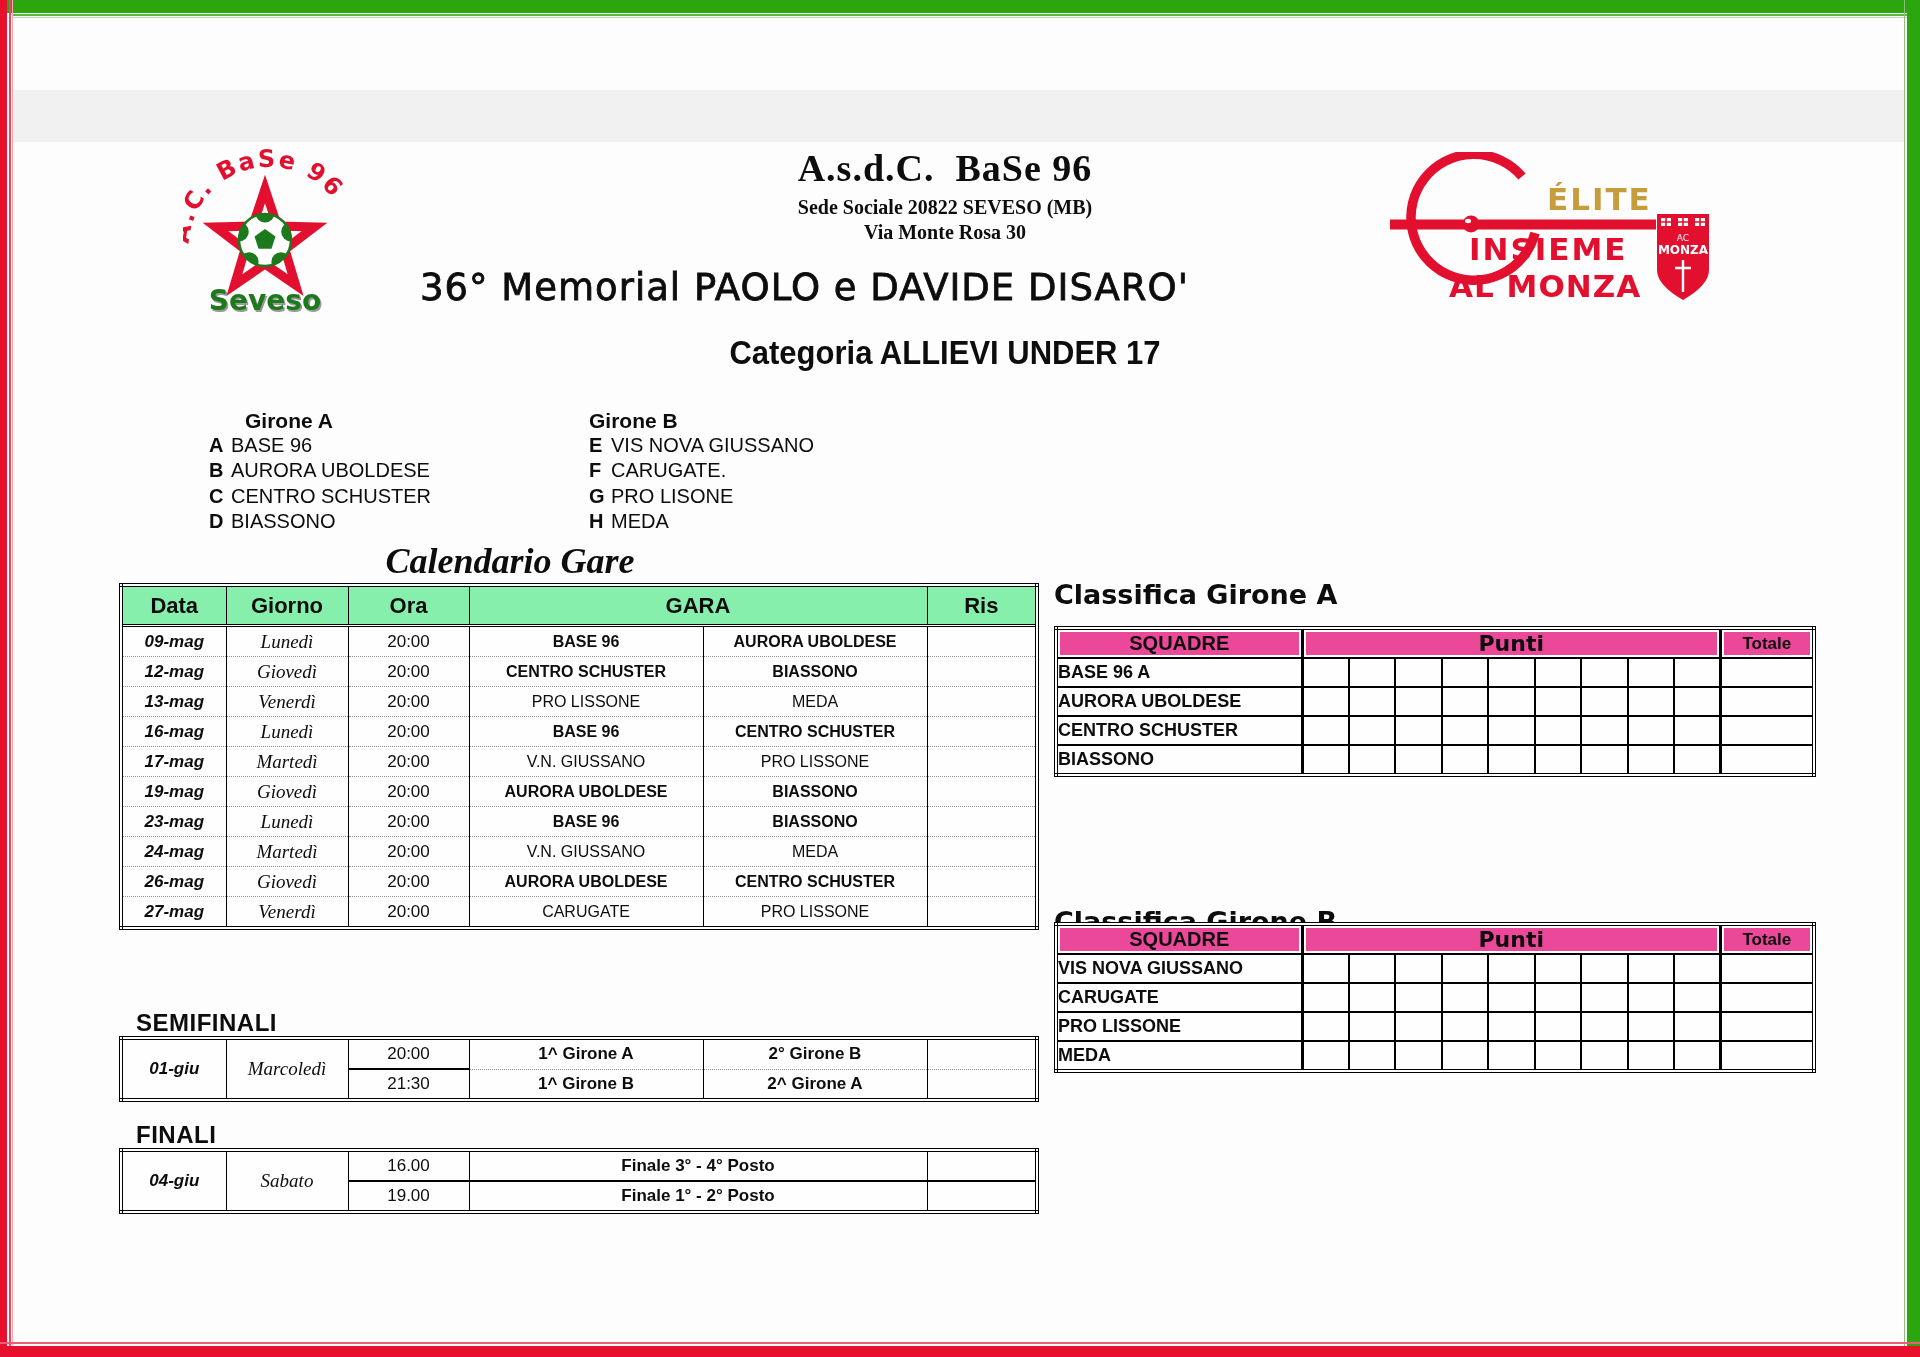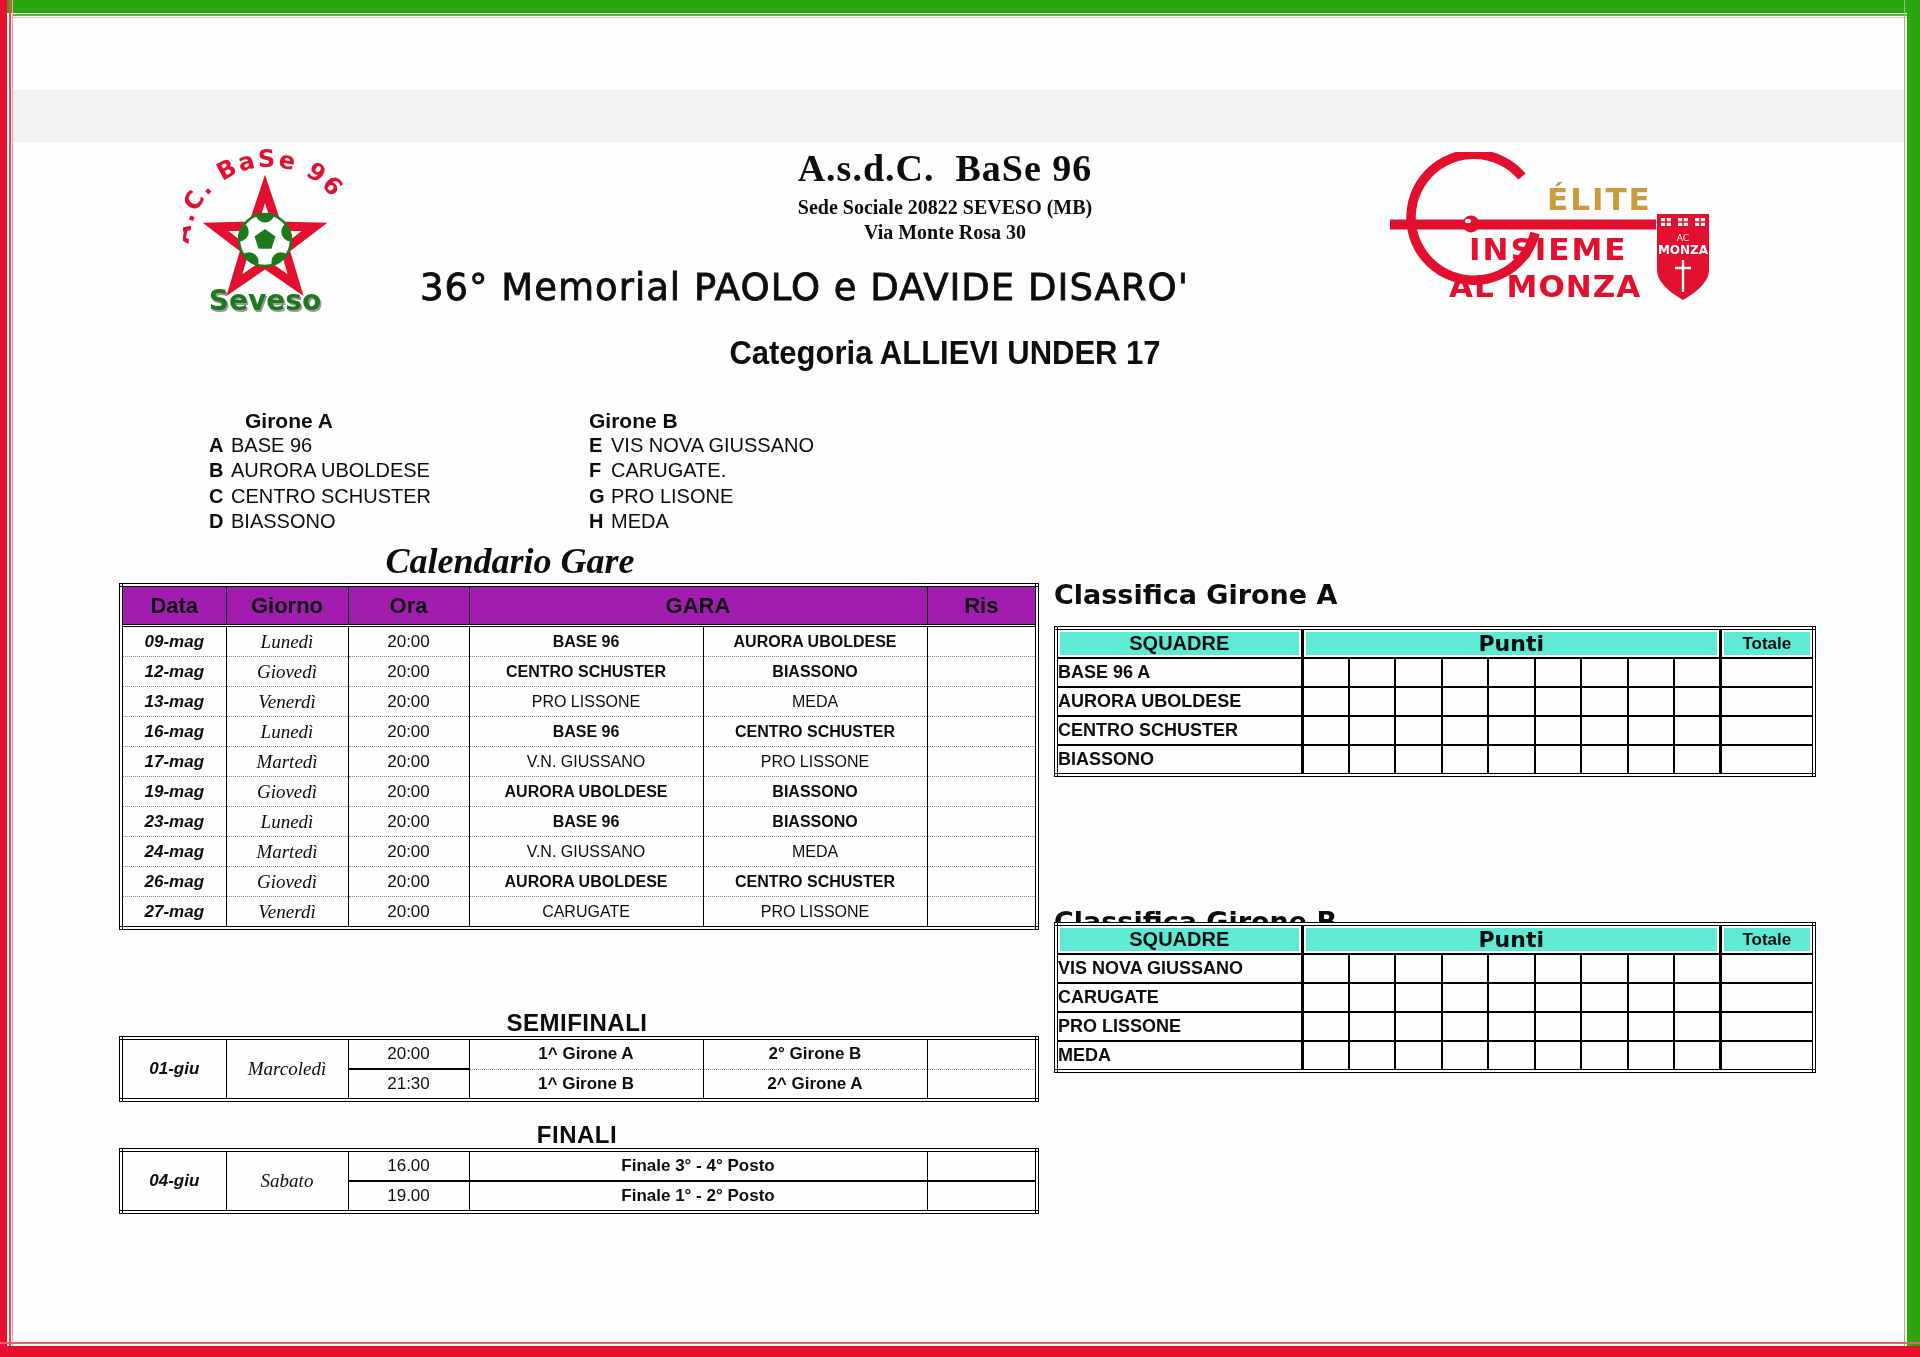--- a/index.html
+++ b/index.html
@@ -28,43 +28,43 @@
   .category{left:545px;top:333px;width:800px;text-align:center;
       font:bold 31px "Liberation Sans",sans-serif;transform:scaleY(1.1);transform-origin:center top;}
   
   .g-label{font:bold 21px "Liberation Sans",sans-serif;}
   .g-list{font:20px "Liberation Sans",sans-serif;line-height:25.3px;}
   .g-list .ltr{display:inline-block;width:22px;font-weight:bold;}
   
   .cal-title{left:240px;top:540px;width:540px;text-align:center;
       font:bold italic 36px "Liberation Serif",serif;}
   .cls-title{width:758px;left:1054px;text-align:left;font:bold 27px "DejaVu Sans",sans-serif;margin-top:36px;}
-  .sec-title{left:119px;width:916px;text-align:center;font:bold 24px "Liberation Sans",sans-serif;letter-spacing:0.5px;}
+  .sec-title{left:136px;width:916px;text-align:left;font:bold 24px "Liberation Sans",sans-serif;letter-spacing:0.5px;}
   
   table.sched{position:absolute;border-collapse:collapse;table-layout:fixed;background:#fefefe;border:4px double #000;}
   table.sched td,table.sched th{padding:0;overflow:hidden;white-space:nowrap;text-align:center;vertical-align:middle;}
   #cal{left:119px;top:583px;width:916px;}
-  #cal thead th{height:37px;background:#a21caf;font:bold 22px "Liberation Sans",sans-serif;
+  #cal thead th{height:37px;background:#86efac;font:bold 22px "Liberation Sans",sans-serif;
       border-right:1px solid #000;border-bottom:3px double #000;margin-left:40px;}
   #cal tbody td{height:29px;border-right:1px solid #000;border-top:1px dotted #8f8f8f;}
   #cal tbody tr:first-child td{border-top:none;}
   .c-data{font:italic bold 17px "Liberation Sans",sans-serif;}
   .c-giorno{font:italic 19px "Liberation Serif",serif;}
   .c-ora{font:17px "Liberation Sans",sans-serif;}
   .c-team{font:16px "Liberation Sans",sans-serif;}
   tr.bm .c-team{font-weight:bold;}
   #semi{left:119px;top:1036px;width:916px;}
   #fin{left:119px;top:1148px;width:916px;}
   #semi td,#fin td{height:28px;border-right:1px solid #000;}
   .sep-solid{border-bottom:2px solid #000;}
   .sep-dot{border-bottom:1px dotted #8f8f8f;margin-left:13px;}
   .c-match,#semi .c-team{font:bold 17px "Liberation Sans",sans-serif;white-space:pre;}
   
   table.cls{position:absolute;border-collapse:collapse;table-layout:fixed;background:#fefefe;border:4px double #000;left:1054px;width:758px;}
-  table.cls th{height:27px;background:#5eead4;border-bottom:2px solid #000;
+  table.cls th{height:27px;background:#ec4899;border-bottom:2px solid #000;
       box-shadow:inset 0 0 0 2px #fff;padding:0;white-space:nowrap;overflow:hidden;}
   th.h-squadre{font:bold 20px "Liberation Sans",sans-serif;border-right:3px solid #000;}
   th.h-punti{font:bold 22px "DejaVu Sans",sans-serif;}
   th.h-totale{font:bold 17px "Liberation Sans",sans-serif;border-left:3px solid #000;}
   table.cls td{height:27px;border-top:2px solid #000;padding:0;}
   td.t-name{text-align:left;padding-left:3px;font:bold 18px "Liberation Sans",sans-serif;
       border-right:3px solid #000;white-space:nowrap;overflow:hidden;}
   td.pt{border-right:2px solid #000;}
   td.pt-last{border-right:3px solid #000;}
   #clsA{top:626px;} #clsB{top:922px;}

